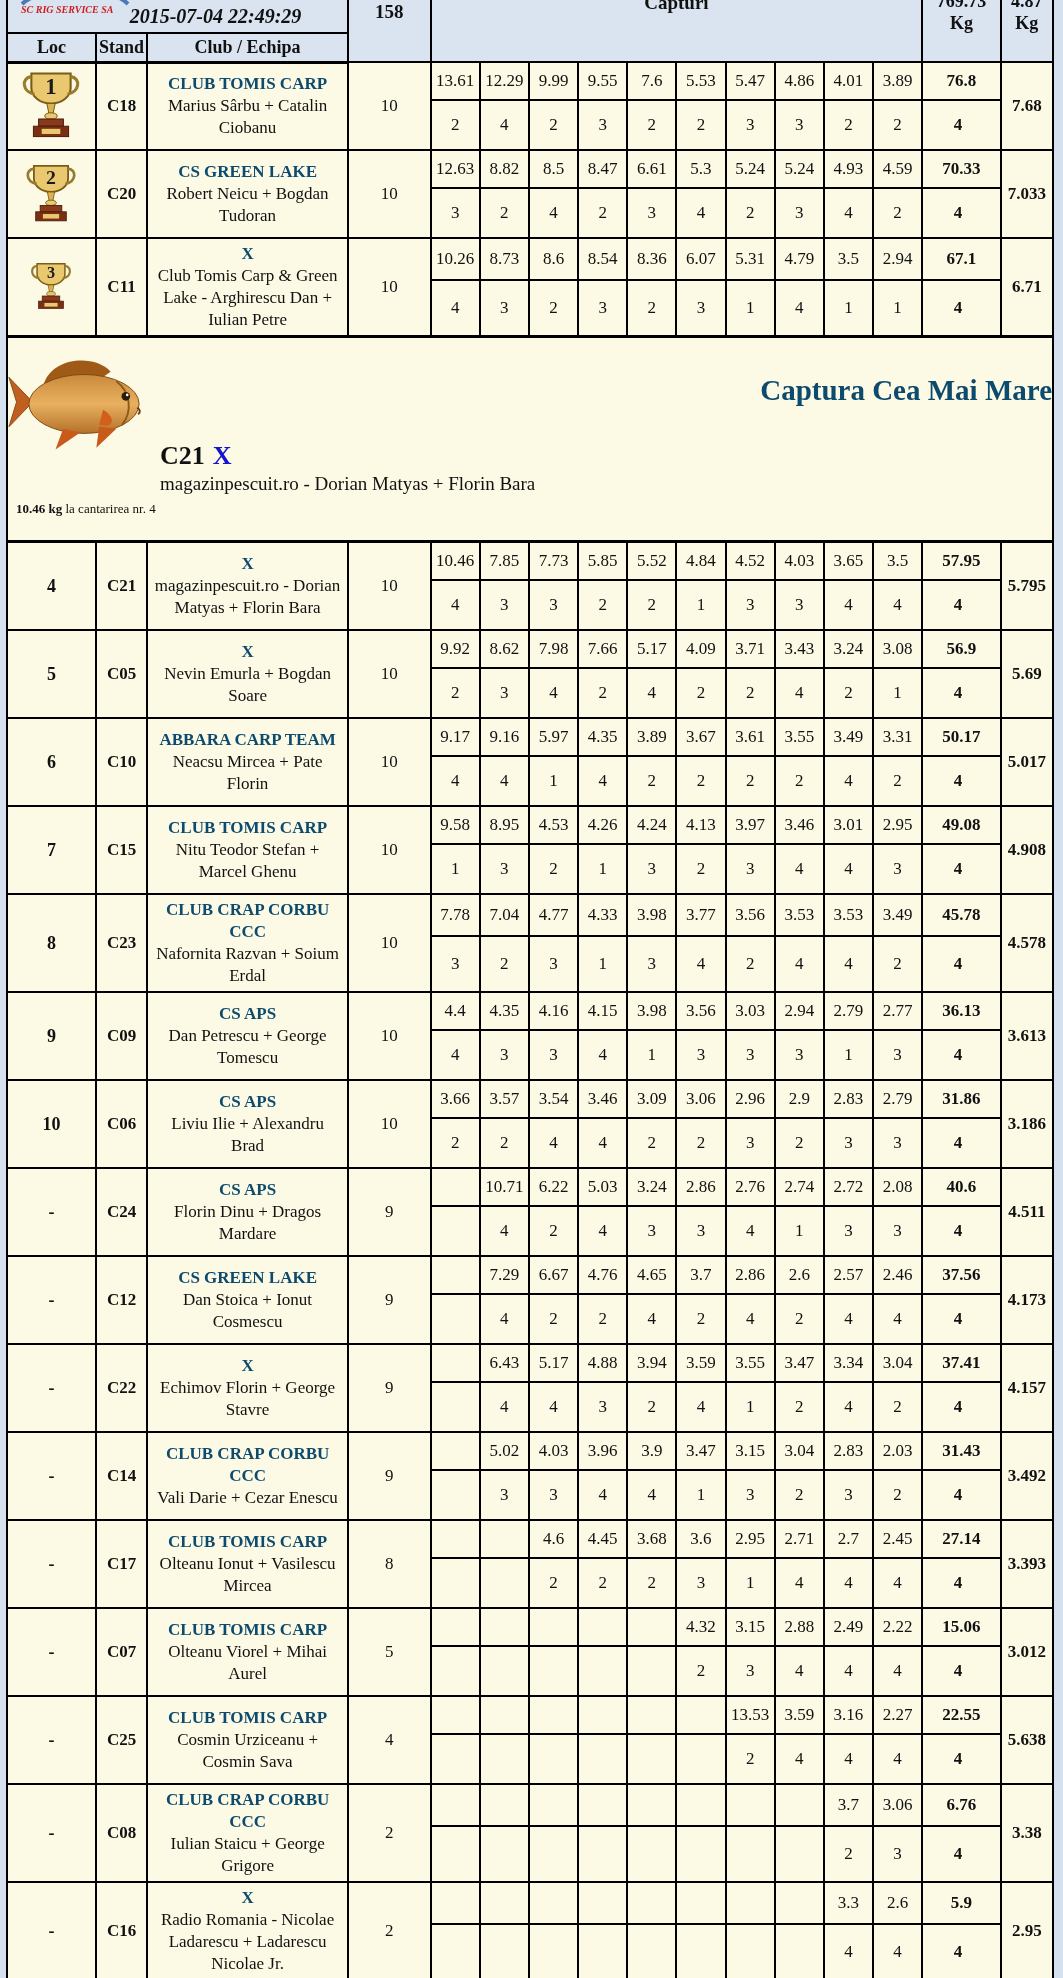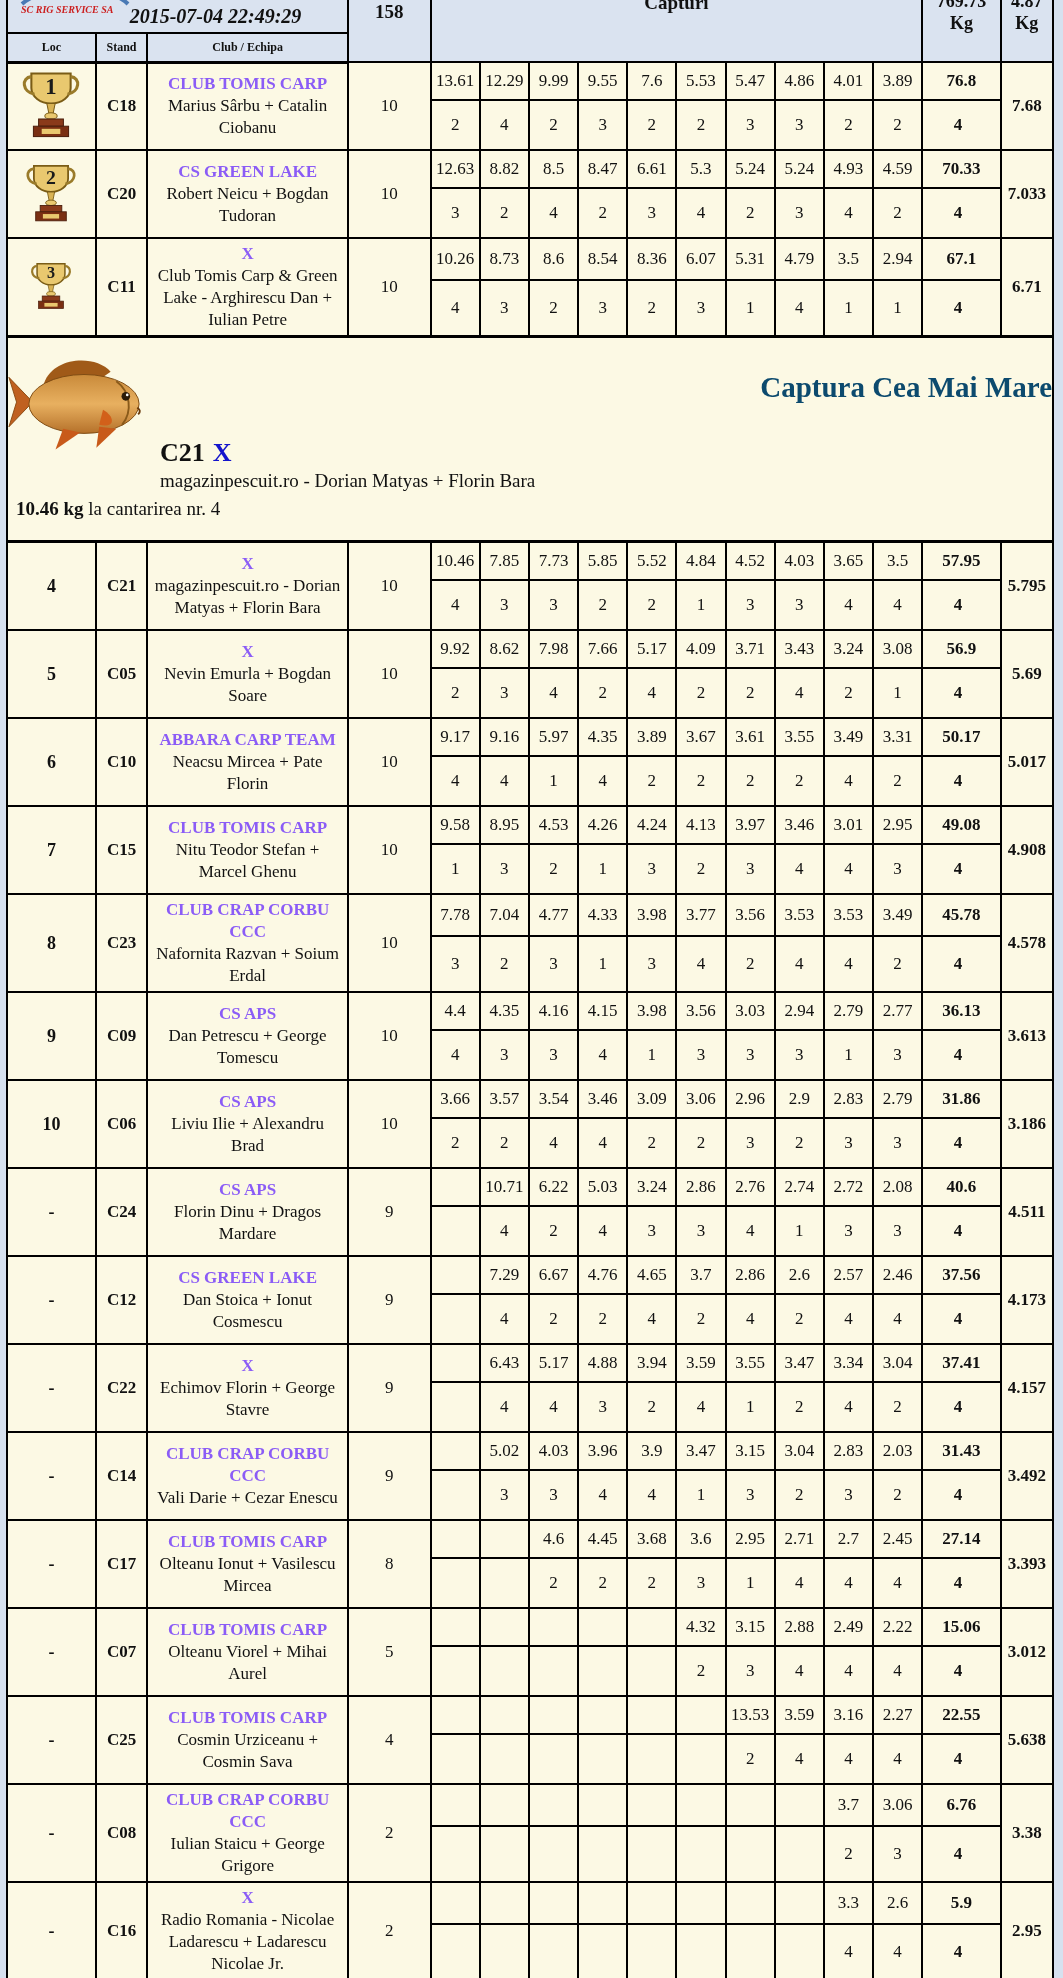--- a/index.html
+++ b/index.html
@@ -21,43 +21,43 @@
   
   thead td{background:#dae3f0;text-align:center;}
   tr.h1{height:46px;}
   tr.h2{height:29px;}
   td.logo-cell{position:relative;vertical-align:bottom;}
   .logo{position:absolute;left:8px;top:2px;}
   .stamp{font-weight:bold;font-style:italic;font-size:20px;padding:4px 0 3px 76px;}
   .count-head{font-weight:bold;font-size:19px;vertical-align:top;padding-top:13px;}
   .capturi-head{font-weight:bold;font-size:19px;vertical-align:top;padding-top:4px;}
   .kg-head{font-weight:bold;font-size:18px;vertical-align:top;line-height:22px;padding-top:2px;}
-  .colhead{font-weight:bold;font-size:12px;}
+  .colhead{font-weight:bold;font-size:18px;}
   tr.h2 td{border-bottom:3px solid #000;}
   
   tbody td{font-size:17px;}
   tr.team-top td{height:34px;text-align:center;}
   tr.team-bottom td{height:46px;text-align:center;}
   td.loc{font-weight:bold;font-size:18px;text-align:center;}
   td.stand{font-weight:bold;font-size:17px;text-align:center;}
   td.club{text-align:left;padding:4px 6px;line-height:22px;vertical-align:middle;}
-  .club-link{color:#8b5cf6;font-weight:bold;display:block;}
+  .club-link{color:#0c4a6e;font-weight:bold;display:block;}
   .team-names{color:#111;}
   td.count{text-align:center;}
   td.totalw{font-weight:bold;}
   td.total4{font-weight:bold;text-align:right;padding-right:8px;}
   td.avg{font-weight:bold;text-align:center;}
   
   td.bc-cell{height:202px;position:relative;padding:0;border-top:3px solid #000;border-bottom:3px solid #000;}
   .bc-fish{position:absolute;left:0;top:4px;}
   .bc-title{color:#0c4a6e;font-weight:bold;font-size:29px;text-align:right;padding-top:12px;}
   .bc-standline{margin:34px 0 0 152px;font-size:26px;font-weight:bold;}
   .bc-x{color:#1414cc;margin-left:8px;}
   .bc-team{margin:2px 0 0 152px;font-size:19px;}
-  .bc-weight{margin:6px 16px 0 8px;font-size:19px;}
+  .bc-weight{margin:6px 16px 0 8px;font-size:13px;}
   .bc-weight b{font-weight:bold;}
 </style>
 </head>
 <body>
 
 <table class="results">
   <colgroup>
     <col style="width:8.5%">
       <col style="width:4.9%">
       <col style="width:19.2%">

